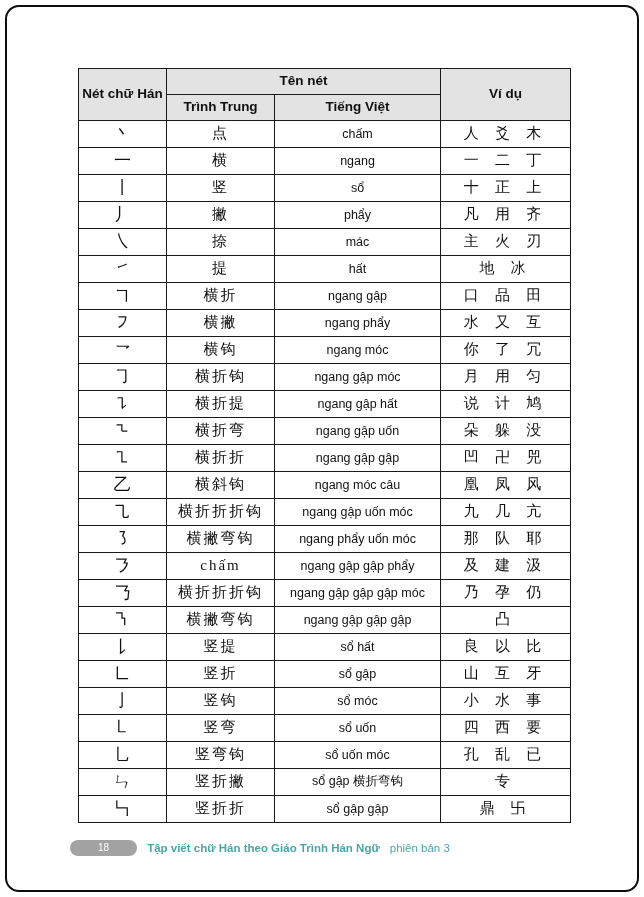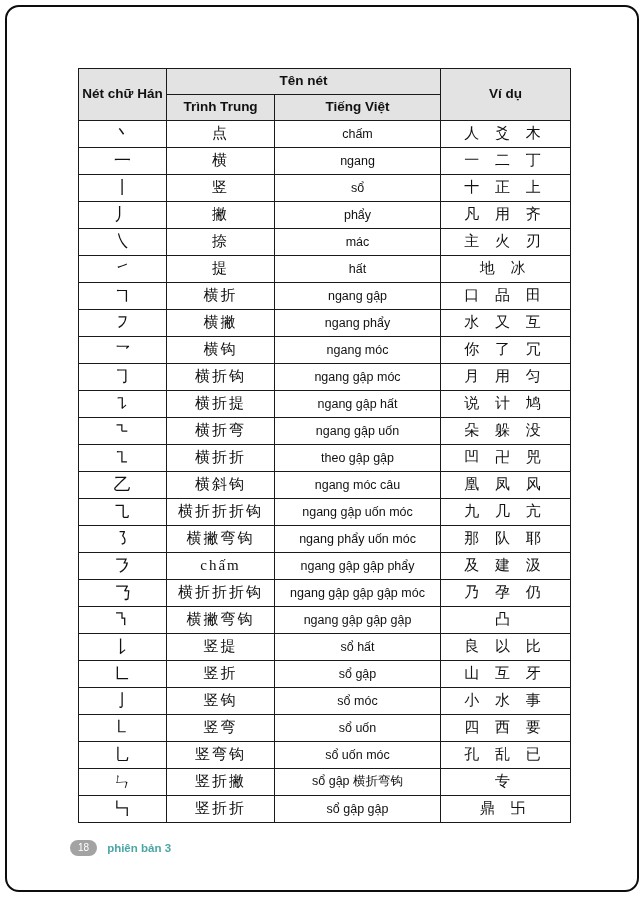--- a/index.html
+++ b/index.html
@@ -20,31 +20,31 @@
     overflow:hidden;white-space:nowrap;
   }
   .stroke-table th{
     background:#e3e3e3;font-size:13.5px;font-weight:bold;padding:4px 2px;
     line-height:1.25;white-space:normal;
   }
   .stroke-table td{height:26px;padding:0 2px;}
   .cell-stroke{font-family:"Liberation Serif","DejaVu Serif",serif;font-size:17px;}
   .cell-zh{font-family:"Liberation Serif","DejaVu Serif",serif;font-size:15px;letter-spacing:2px;}
   .cell-vi{font-size:12.5px;}
-  .cell-ex{font-family:Liberation Serif, serif;font-size:15px;letter-spacing:6px;}
+  .cell-ex{font-family:Liberation Sans, sans-serif;font-size:15px;letter-spacing:6px;}
   .footer{
     position:absolute;left:70px;top:840px;display:flex;align-items:center;gap:10px;
     font-size:11.5px;
   }
   .page-pill{
     background:#a3a3a3;color:#ffffff;border-radius:9px;
-    padding:2px 8px;font-size:10px;line-height:1.2;text-align:center;
+    padding:2px 28px;font-size:10px;line-height:1.2;text-align:center;
   }
   .footer-title{color:var(--accent,#4aa6a6);font-weight:bold;}
-  .footer-suffix{color:var(--accent,#4aa6a6);font-weight:bold;}
+  .footer-suffix{color:var(--accent,#4aa6a6);font-weight:normal;}
 </style>
 </head>
 <body>
 
 <div class="scan-frame"></div>
 
 <table class="stroke-table">
   <colgroup>
     <col style="width:88px">
     <col style="width:108px">
@@ -131,21 +131,21 @@
       </tr>
       <tr>
         <td class="cell-stroke">㇍</td>
         <td class="cell-zh">横折弯</td>
         <td class="cell-vi">ngang gập uốn</td>
         <td class="cell-ex">朵 躲 没</td>
       </tr>
       <tr>
         <td class="cell-stroke">㇅</td>
         <td class="cell-zh">横折折</td>
-        <td class="cell-vi">theo gập gập</td>
+        <td class="cell-vi">ngang gập gập</td>
         <td class="cell-ex">凹 卍 兕</td>
       </tr>
       <tr>
         <td class="cell-stroke">㇠</td>
         <td class="cell-zh">横斜钩</td>
         <td class="cell-vi">ngang móc câu</td>
         <td class="cell-ex">凰 凤 风</td>
       </tr>
       <tr>
         <td class="cell-stroke">㇈</td>
@@ -217,14 +217,15 @@
         <td class="cell-stroke">㇞</td>
         <td class="cell-zh">竖折折</td>
         <td class="cell-vi">sổ gập gập</td>
         <td class="cell-ex">鼎 卐</td>
       </tr>
     </tbody>
 </table>
 
 <div class="footer">
   <span class="page-pill">18</span>
+  <span class="footer-title">Tập viết chữ Hán theo Giáo Trình Hán Ngữ</span>
   <span class="footer-suffix">phiên bản 3</span>
 </div>
 
 </body></html>

